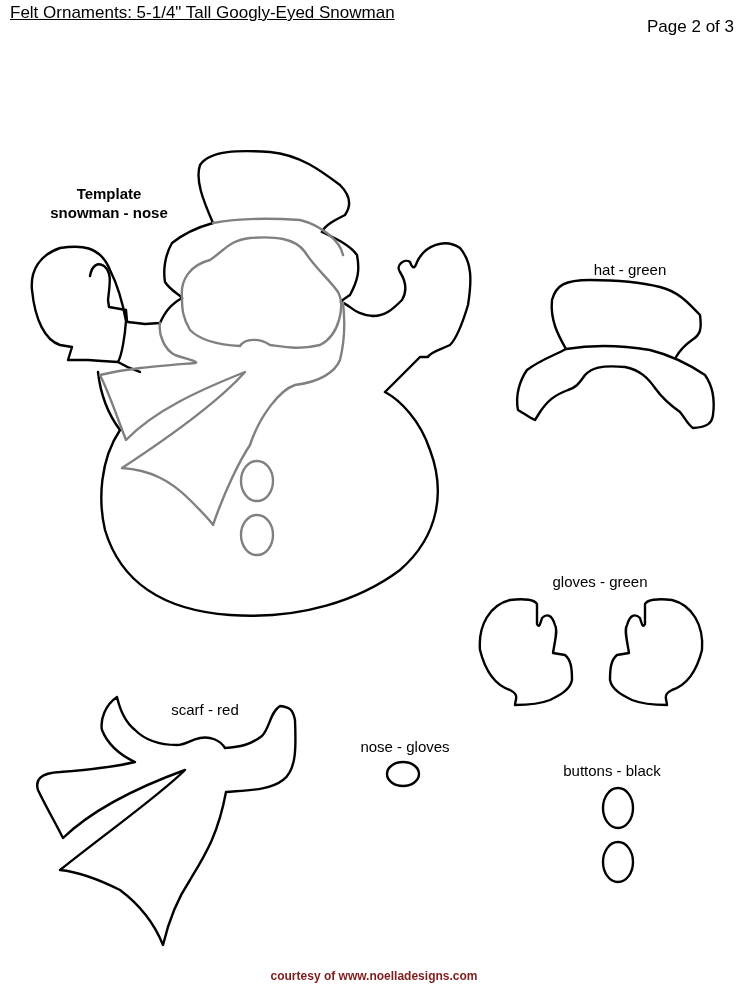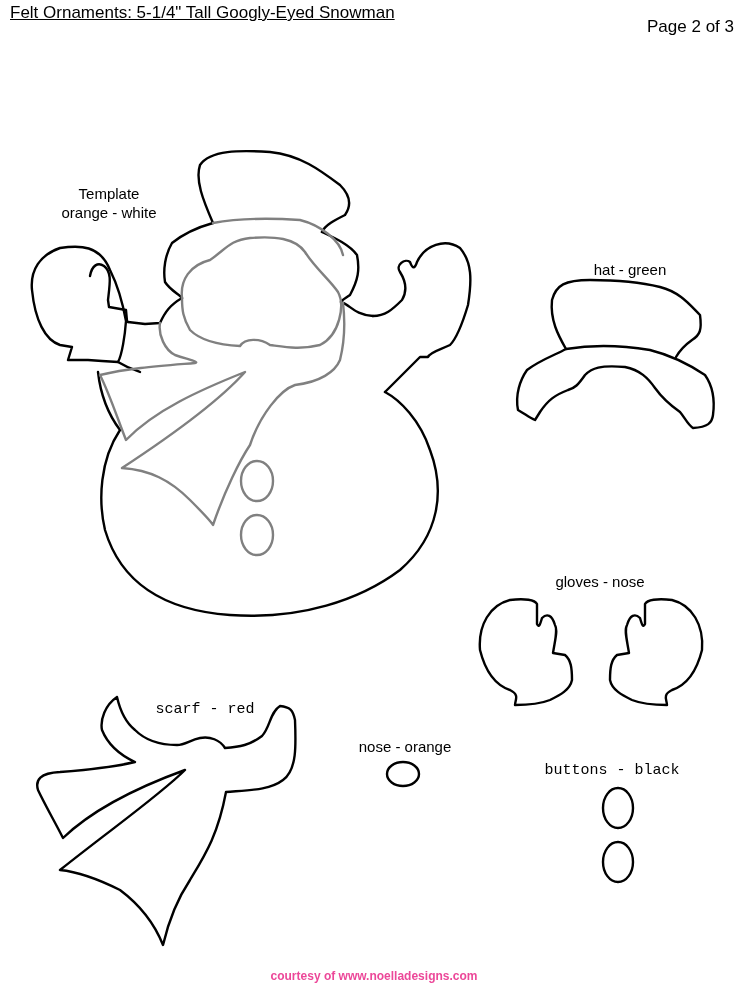--- a/index.html
+++ b/index.html
@@ -2,40 +2,40 @@
 <html><head>
 <meta charset="utf-8">
 <style>
   html, body { margin: 0; padding: 0; background: #ffffff; }
   body { width: 748px; height: 989px; position: relative; overflow: hidden;
          font-family: "Liberation Sans", sans-serif; color: #000; }
   .title { position: absolute; left: 10px; top: 3px; font-size: 17px; text-decoration: underline; white-space: nowrap; }
   .page { position: absolute; right: 14px; top: 5px; font-size: 17px; white-space: nowrap; margin-top: 12px; }
   .label { position: absolute; font-size: 15px; text-align: center; white-space: nowrap; line-height: 19px; }
   .footer { position: absolute; left: 0; width: 748px; top: 969px; text-align: center;
-            font-size: 12px; font-weight: bold; color: #ec4899; }
+            font-size: 12px; font-weight: bold; color: #7f1d1d; }
   svg.art { position: absolute; left: 0; top: 0; }
   .blk { fill: none; stroke: #000; stroke-width: 2.4; stroke-linejoin: round; stroke-linecap: round; }
   .gry { fill: none; stroke: #808080; stroke-width: 2.4; stroke-linejoin: round; stroke-linecap: round; }
 </style>
 </head>
 <body>
 
 <div class="title">Felt Ornaments: 5-1/4" Tall Googly-Eyed Snowman</div>
 <div class="page">Page 2 of 3</div>
 
-<div class="label" style="left:36px; top:184px; width:146px;">
+<div class="label" style="left:36px; top:184px; width:146px;font-weight:bold;">
   <div>Template</div>
-  <div>orange - white</div>
+  <div>snowman - nose</div>
 </div>
 <div class="label" style="left:570px; top:260px; width:120px;">hat - green</div>
-<div class="label" style="left:530px; top:572px; width:140px;">gloves - nose</div>
-<div class="label" style="left:150px; top:700px; width:110px;font-family:Liberation Mono, monospace;">scarf - red</div>
-<div class="label" style="left:340px; top:737px; width:130px;">nose - orange</div>
-<div class="label" style="left:542px; top:761px; width:140px;font-family:Liberation Mono, monospace;">buttons - black</div>
+<div class="label" style="left:530px; top:572px; width:140px;">gloves - green</div>
+<div class="label" style="left:150px; top:700px; width:110px;">scarf - red</div>
+<div class="label" style="left:340px; top:737px; width:130px;">nose - gloves</div>
+<div class="label" style="left:542px; top:761px; width:140px;">buttons - black</div>
 
 <svg class="art" width="748" height="989" viewBox="0 0 748 989">
 
   <g>
     <path class="blk" d="M213,223 C203,200 195,180 200,165 C210,150 240,150 270,152 C300,155 320,170 340,185 C350,195 352,205 345,215 C335,220 325,225 322,232"></path>
     <path class="blk" d="M213,223 C195,228 182,235 172,243 C165,255 163,270 165,282 C170,290 180,295 182,298"></path>
     <path class="blk" d="M322,232 C335,238 350,245 357,255 C360,270 358,280 350,295 C343,300 338,302 343,303"></path>
     <path class="blk" d="M126,321 C124,310 120,290 110,270 C100,245 80,245 60,248 C40,255 30,270 32,290 C35,320 45,340 60,345 L72,347 L68,360 L88,360 L102,361 L118,362 C122,355 125,335 126,321 Z M126,321 L128,322"></path>
     <path class="blk" d="M90,276 C92,265 98,262 104,266 C112,272 110,283 108,300 L109,307 L126,310 L127,321"></path>
     <path class="blk" d="M373,316 C385,316 392,310 402,300 C408,290 405,280 400,272 C395,265 405,258 410,262 C413,270 415,268 417,262 C425,245 445,238 460,248 C472,262 472,280 468,305 C462,325 455,340 450,345 C440,350 430,352 428,357 L420,357 C415,362 405,372 385,392"></path>

